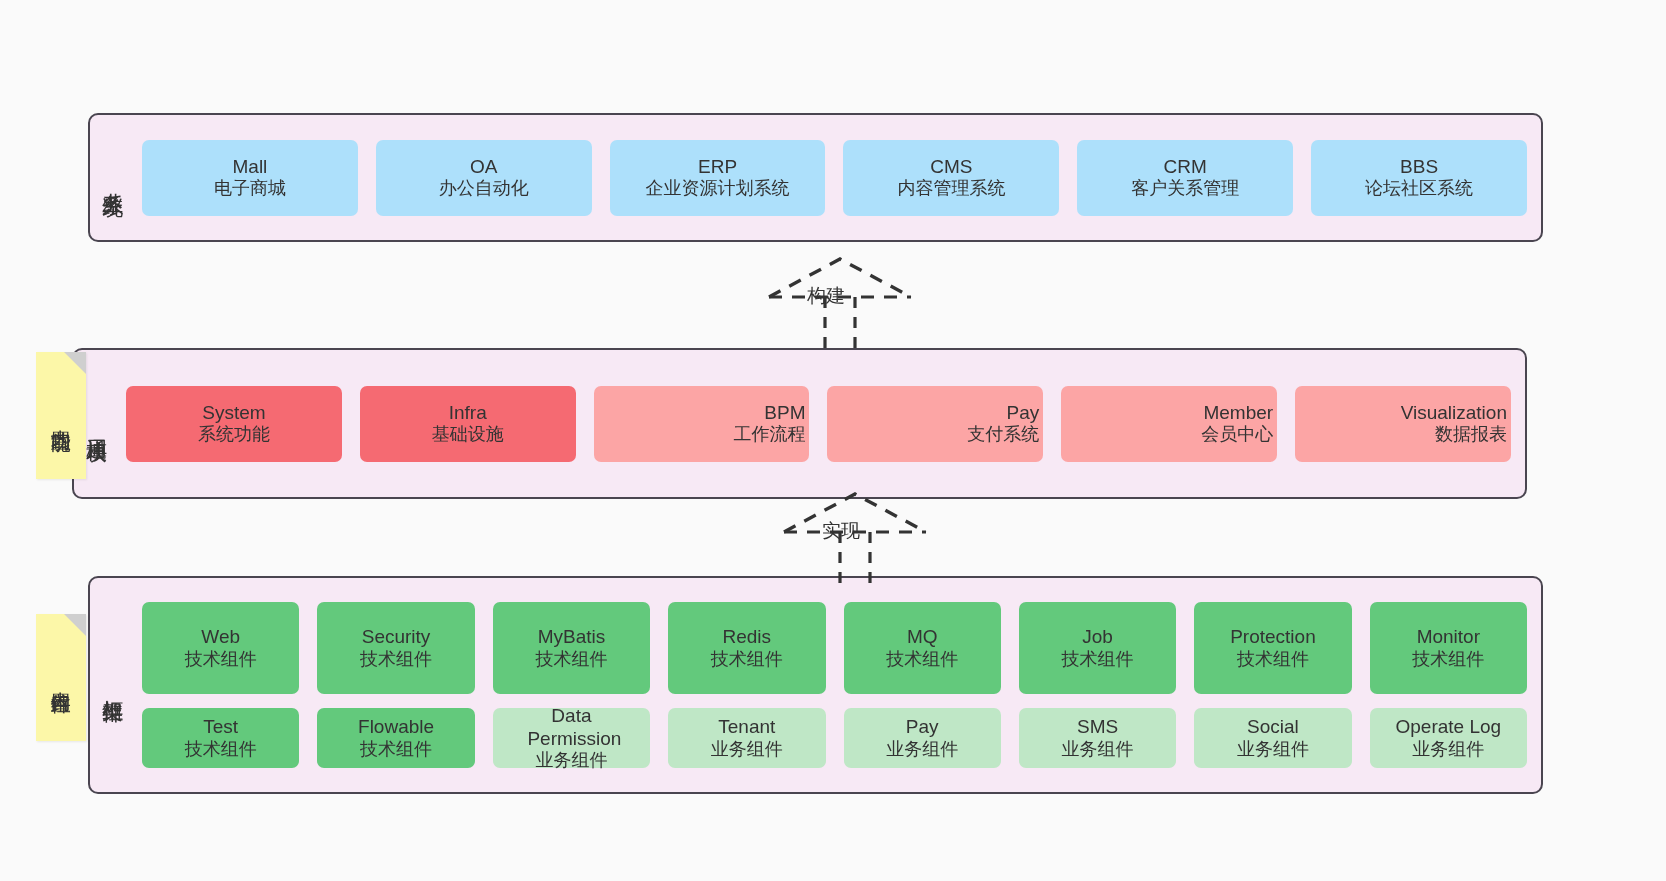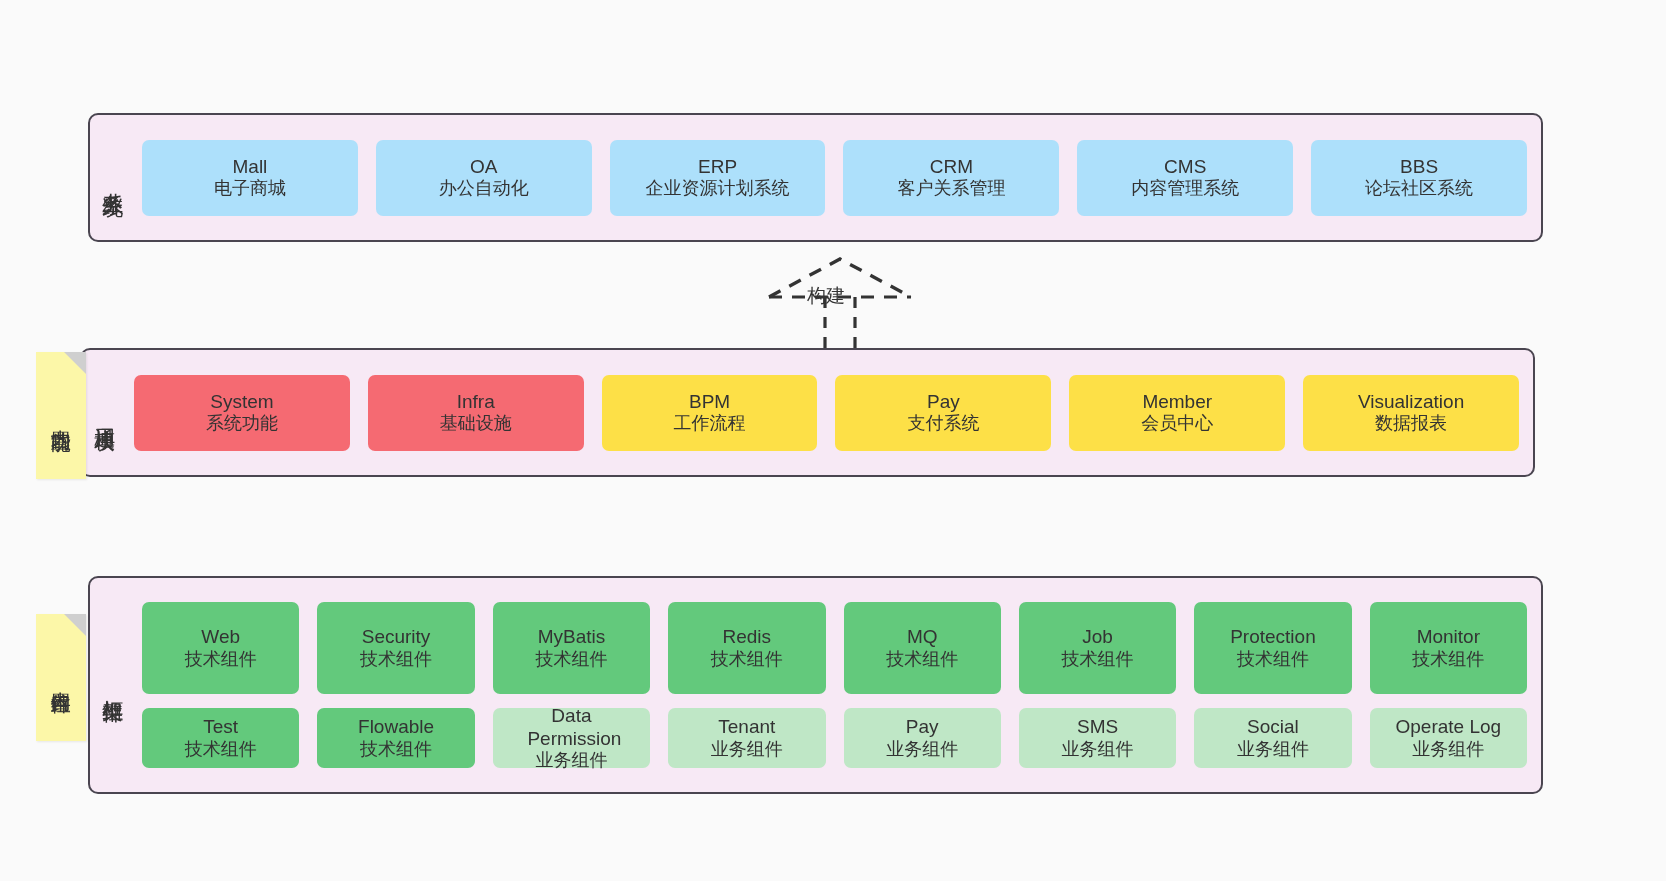--- a/index.html
+++ b/index.html
@@ -72,21 +72,21 @@
     font-size: 19px;
     padding: 6px 4px;
     box-sizing: border-box;
     color: #333;
   }
   .card .en { font-size: 19px; }
   .card .cn { font-size: 18px; }
 
   .c-blue       { background: #ade0fb; }
   .c-red        { background: #f56a72; }
-  .c-pink       { background: #fde047; }
+  .c-pink       { background: #fca5a5; align-items: flex-end; }
   .c-green      { background: #63c97c; }
   .c-greenlight { background: #bfe7c6; }
 
   
   .note {
     position: absolute;
     background: #fcf7a8;
     font-size: 20px;
     letter-spacing: 1px;
     color: #333;
@@ -141,26 +141,26 @@
         </div>
         <div class="card c-blue">
           <div class="en">OA</div>
           <div class="cn">办公自动化</div>
         </div>
         <div class="card c-blue">
           <div class="en">ERP</div>
           <div class="cn">企业资源计划系统</div>
         </div>
         <div class="card c-blue">
+          <div class="en">CMS</div>
+          <div class="cn">内容管理系统</div>
+        </div>
+        <div class="card c-blue">
           <div class="en">CRM</div>
           <div class="cn">客户关系管理</div>
-        </div>
-        <div class="card c-blue">
-          <div class="en">CMS</div>
-          <div class="cn">内容管理系统</div>
         </div>
         <div class="card c-blue">
           <div class="en">BBS</div>
           <div class="cn">论坛社区系统</div>
         </div>
 
       </div>
     </div>
   </div>
 
@@ -171,21 +171,21 @@
       <path d="M 14 42 L 156 42" fill="none" stroke="#333" stroke-width="3.2" stroke-dasharray="13 10"></path>
     </svg>
     <div class="conn-label" style="left:52px; top:28px;">构建</div>
   </div>
 
   <div class="note" style="left:36px; top:352px; width:50px; height:127px;">
     <span class="fold"></span>
     <span>内置功能</span>
   </div>
 
-  <div class="layer" id="layer-common" style="left:80px; top:348px; width:1455px; height:129px;">
+  <div class="layer" id="layer-common" style="left:72px; top:348px; width:1455px; height:151px;">
     <div class="layer-title">通用模块</div>
     <div class="layer-body">
       <div class="row" style="height:76px;">
 
         <div class="card c-red">
           <div class="en">System</div>
           <div class="cn">系统功能</div>
         </div>
         <div class="card c-red">
           <div class="en">Infra</div>
@@ -205,20 +205,28 @@
         </div>
         <div class="card c-pink">
           <div class="en">Visualization</div>
           <div class="cn">数据报表</div>
         </div>
 
       </div>
     </div>
   </div>
 
+  <div class="connector" style="left:770px; top:490px; width:160px; height:95px;">
+    <svg width="160" height="95" viewBox="0 0 160 95">
+      <path d="M 70 93 L 70 42 M 100 93 L 100 42" fill="none" stroke="#333" stroke-width="3.2" stroke-dasharray="11 9"></path>
+      <path d="M 14 42 L 85 4 L 156 42" fill="none" stroke="#333" stroke-width="3.4" stroke-dasharray="13 10"></path>
+      <path d="M 14 42 L 156 42" fill="none" stroke="#333" stroke-width="3.2" stroke-dasharray="13 10"></path>
+    </svg>
+    <div class="conn-label" style="left:52px; top:28px;">实现</div>
+  </div>
 
   <div class="note" style="left:36px; top:614px; width:50px; height:127px;">
     <span class="fold"></span>
     <span>内置组件</span>
   </div>
 
   <div class="layer" id="layer-framework" style="left:88px; top:576px; width:1455px; height:218px;">
     <div class="layer-title">框架组件</div>
     <div class="layer-body">
 

